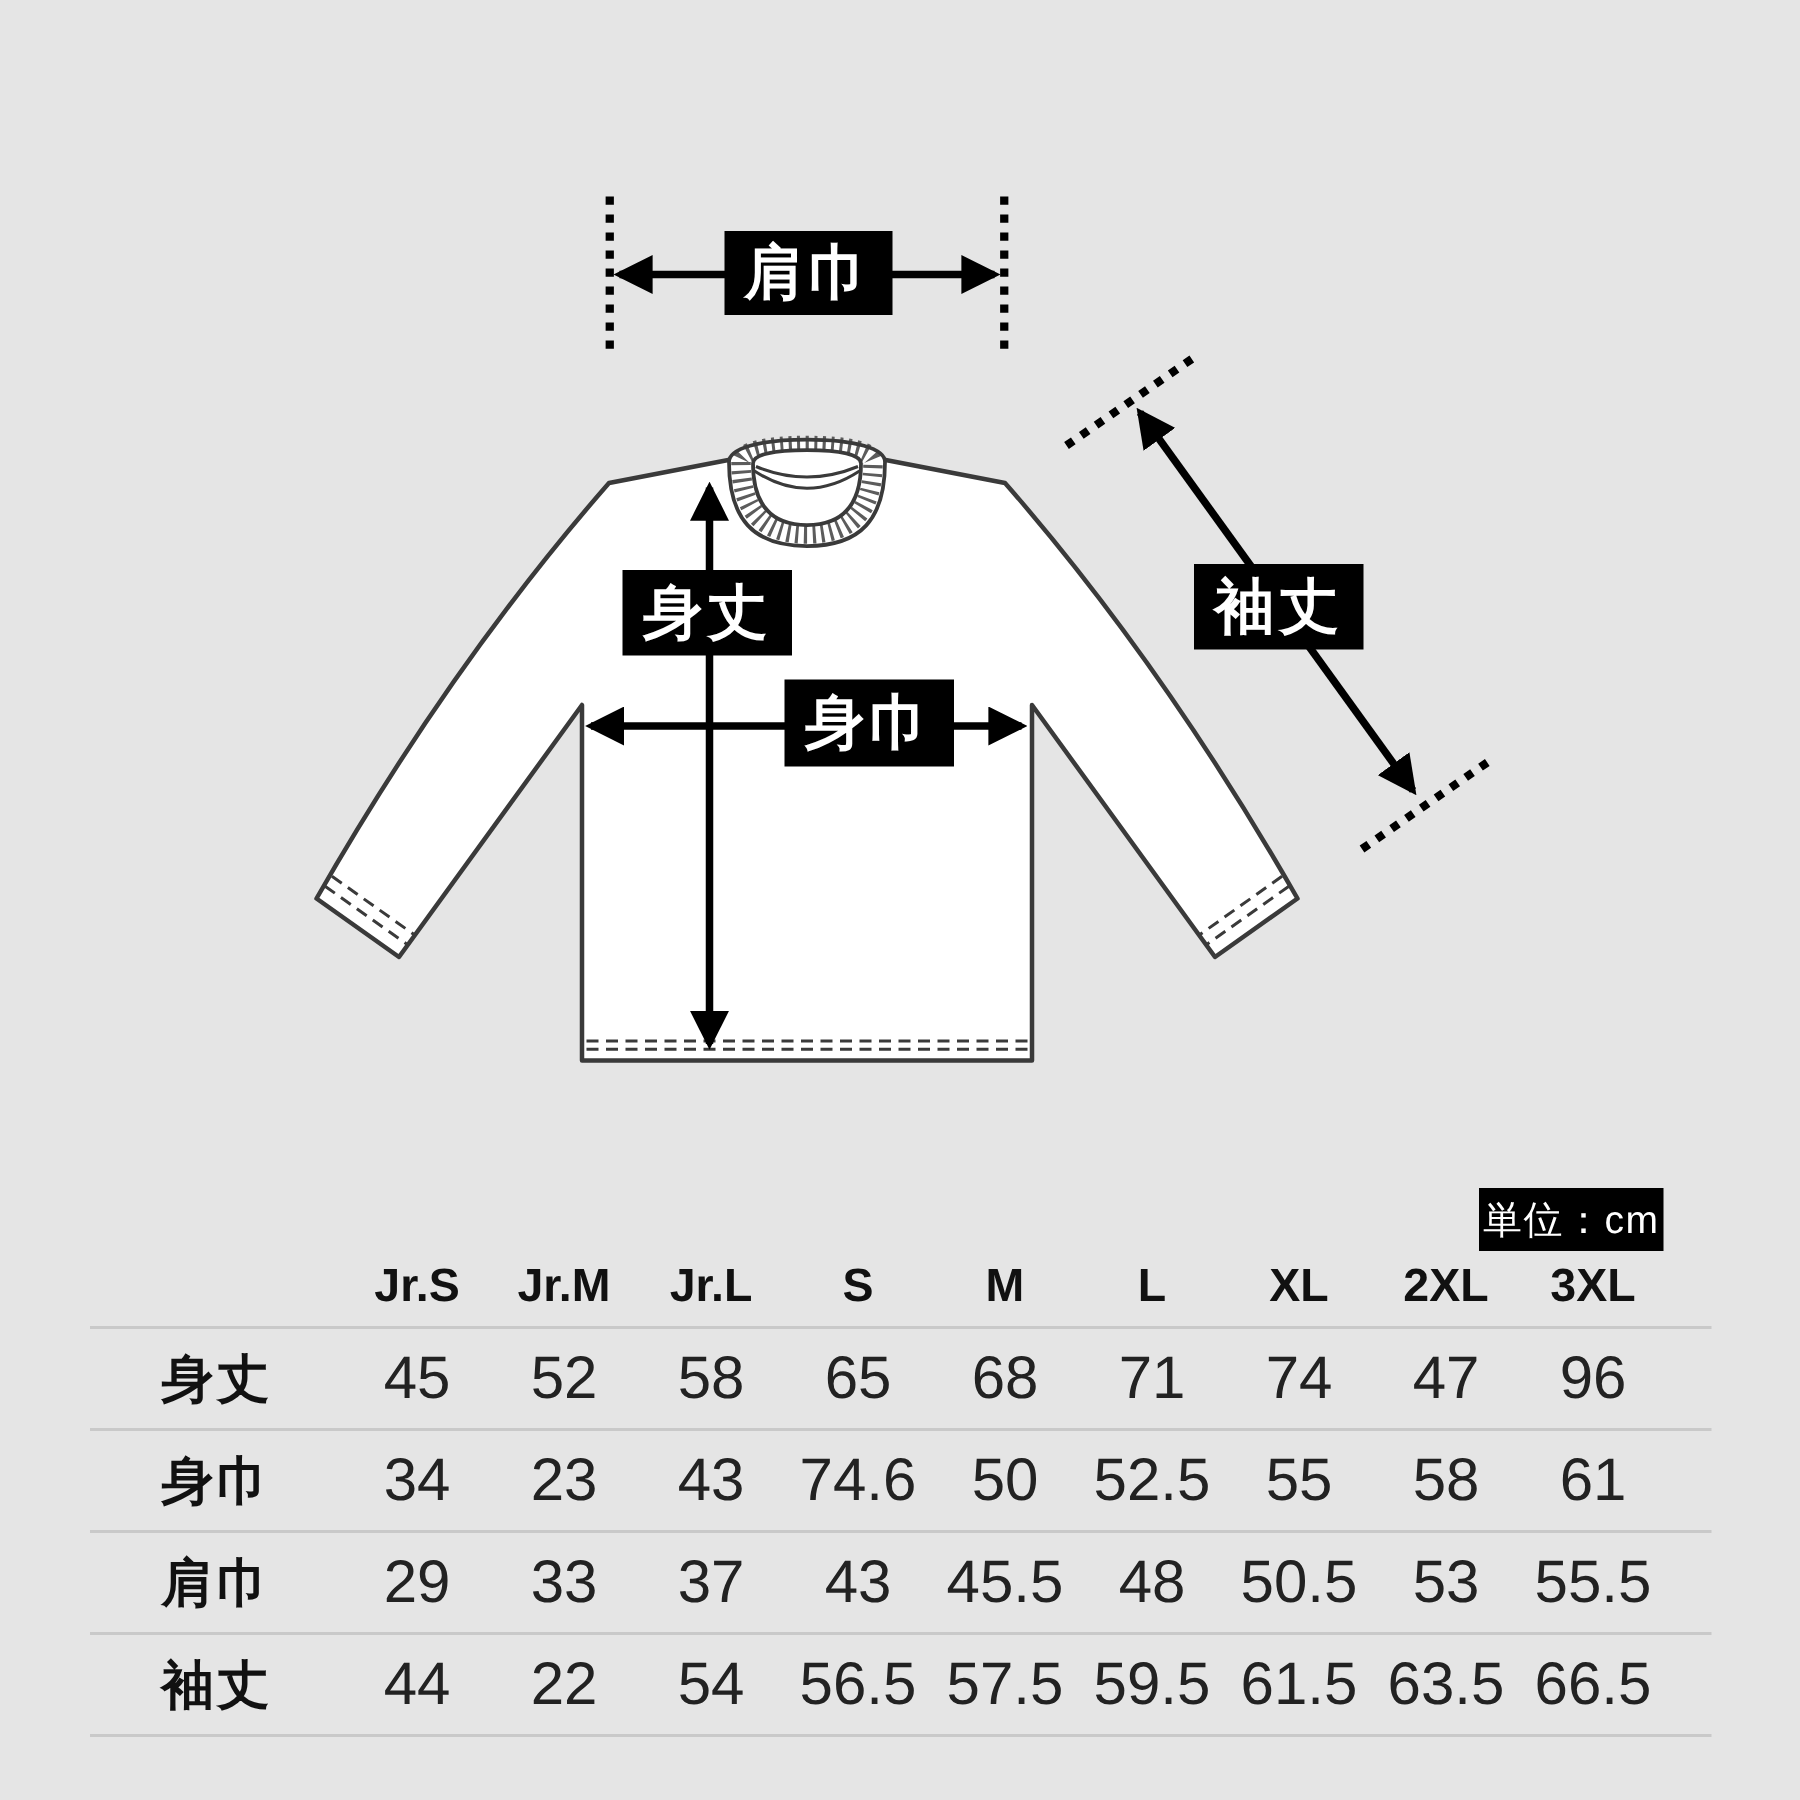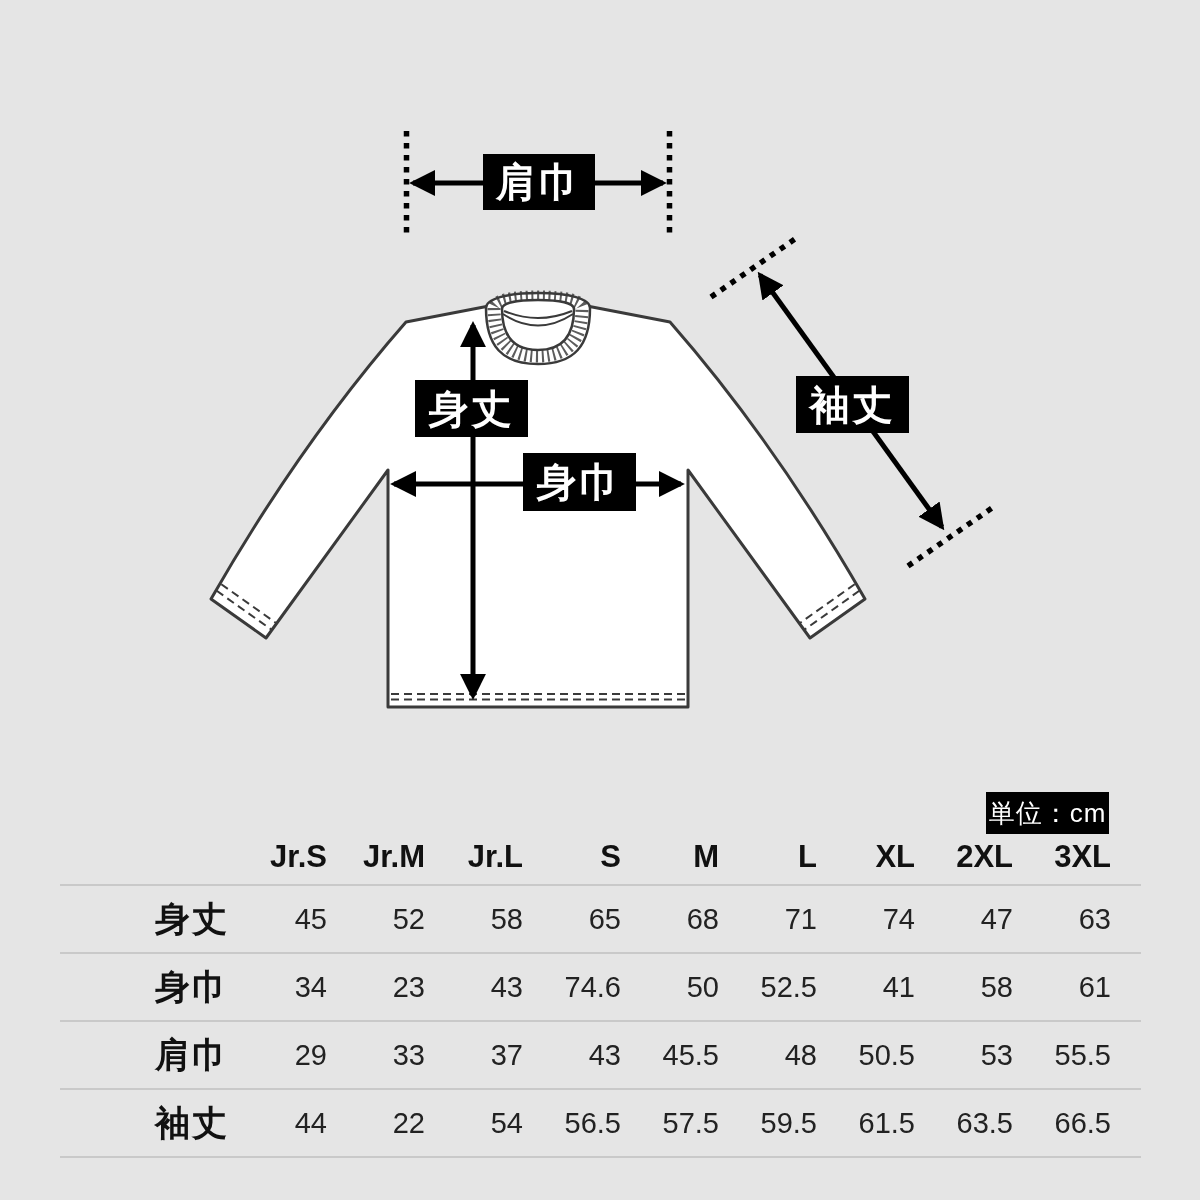--- a/index.html
+++ b/index.html
@@ -24,24 +24,24 @@
   #sizeTable{
     position:absolute;left:60px;top:830px;width:1081px;
     border-bottom:2px solid #c9c9c9;color:#222;
   }
   .trow{
     display:grid;grid-template-columns:169px repeat(9,98px);
     align-items:center;padding-right:30px;
   }
   .trow.thead{height:54px;}
   .trow.tdata{height:66px;border-top:2px solid #c9c9c9;}
-  .tcell{text-align:right;white-space:nowrap;}
+  .tcell{text-align:center;white-space:nowrap;}
   .tcell.head{font-weight:700;font-size:31px;color:#111;}
   .tcell.rlabel{font-weight:700;font-size:35px;color:#111;letter-spacing:2px;}
-  .tcell.val{font-weight:400;font-size:29px;color:#222;}
+  .tcell.val{font-weight:400;font-size:40px;color:#222;}
 </style>
 </head>
 <body>
 
 <div id="canvas">
 
   <svg id="diagram-svg" width="1200" height="1200" viewBox="0 0 1200 1200">
     <defs>
       <marker id="ah" viewBox="0 0 10 10" refX="8.5" refY="5" markerWidth="5.2" markerHeight="5.2" orient="auto-start-reverse">
         <path d="M0,0 L10,5 L0,10 Z" fill="#000"></path>
@@ -113,31 +113,31 @@
       <div class="trow tdata">
         <div class="tcell rlabel">身丈</div>
         <div class="tcell val">45</div>
         <div class="tcell val">52</div>
         <div class="tcell val">58</div>
         <div class="tcell val">65</div>
         <div class="tcell val">68</div>
         <div class="tcell val">71</div>
         <div class="tcell val">74</div>
         <div class="tcell val">47</div>
-        <div class="tcell val">63</div>
+        <div class="tcell val">96</div>
       </div>
       <div class="trow tdata">
         <div class="tcell rlabel">身巾</div>
         <div class="tcell val">34</div>
         <div class="tcell val">23</div>
         <div class="tcell val">43</div>
         <div class="tcell val">74.6</div>
         <div class="tcell val">50</div>
         <div class="tcell val">52.5</div>
-        <div class="tcell val">41</div>
+        <div class="tcell val">55</div>
         <div class="tcell val">58</div>
         <div class="tcell val">61</div>
       </div>
       <div class="trow tdata">
         <div class="tcell rlabel">肩巾</div>
         <div class="tcell val">29</div>
         <div class="tcell val">33</div>
         <div class="tcell val">37</div>
         <div class="tcell val">43</div>
         <div class="tcell val">45.5</div>

